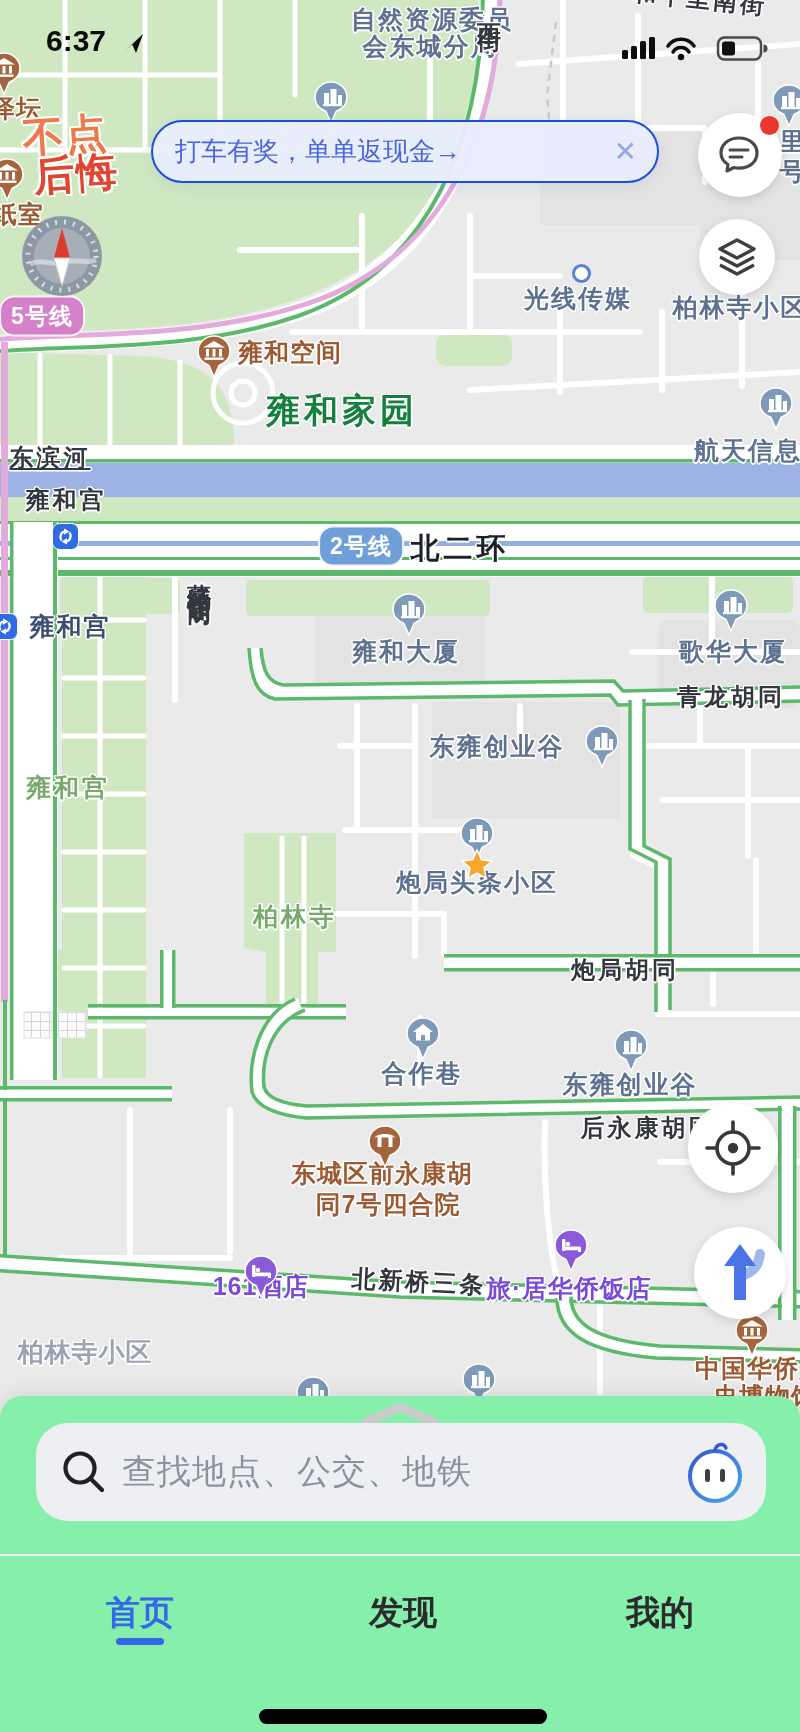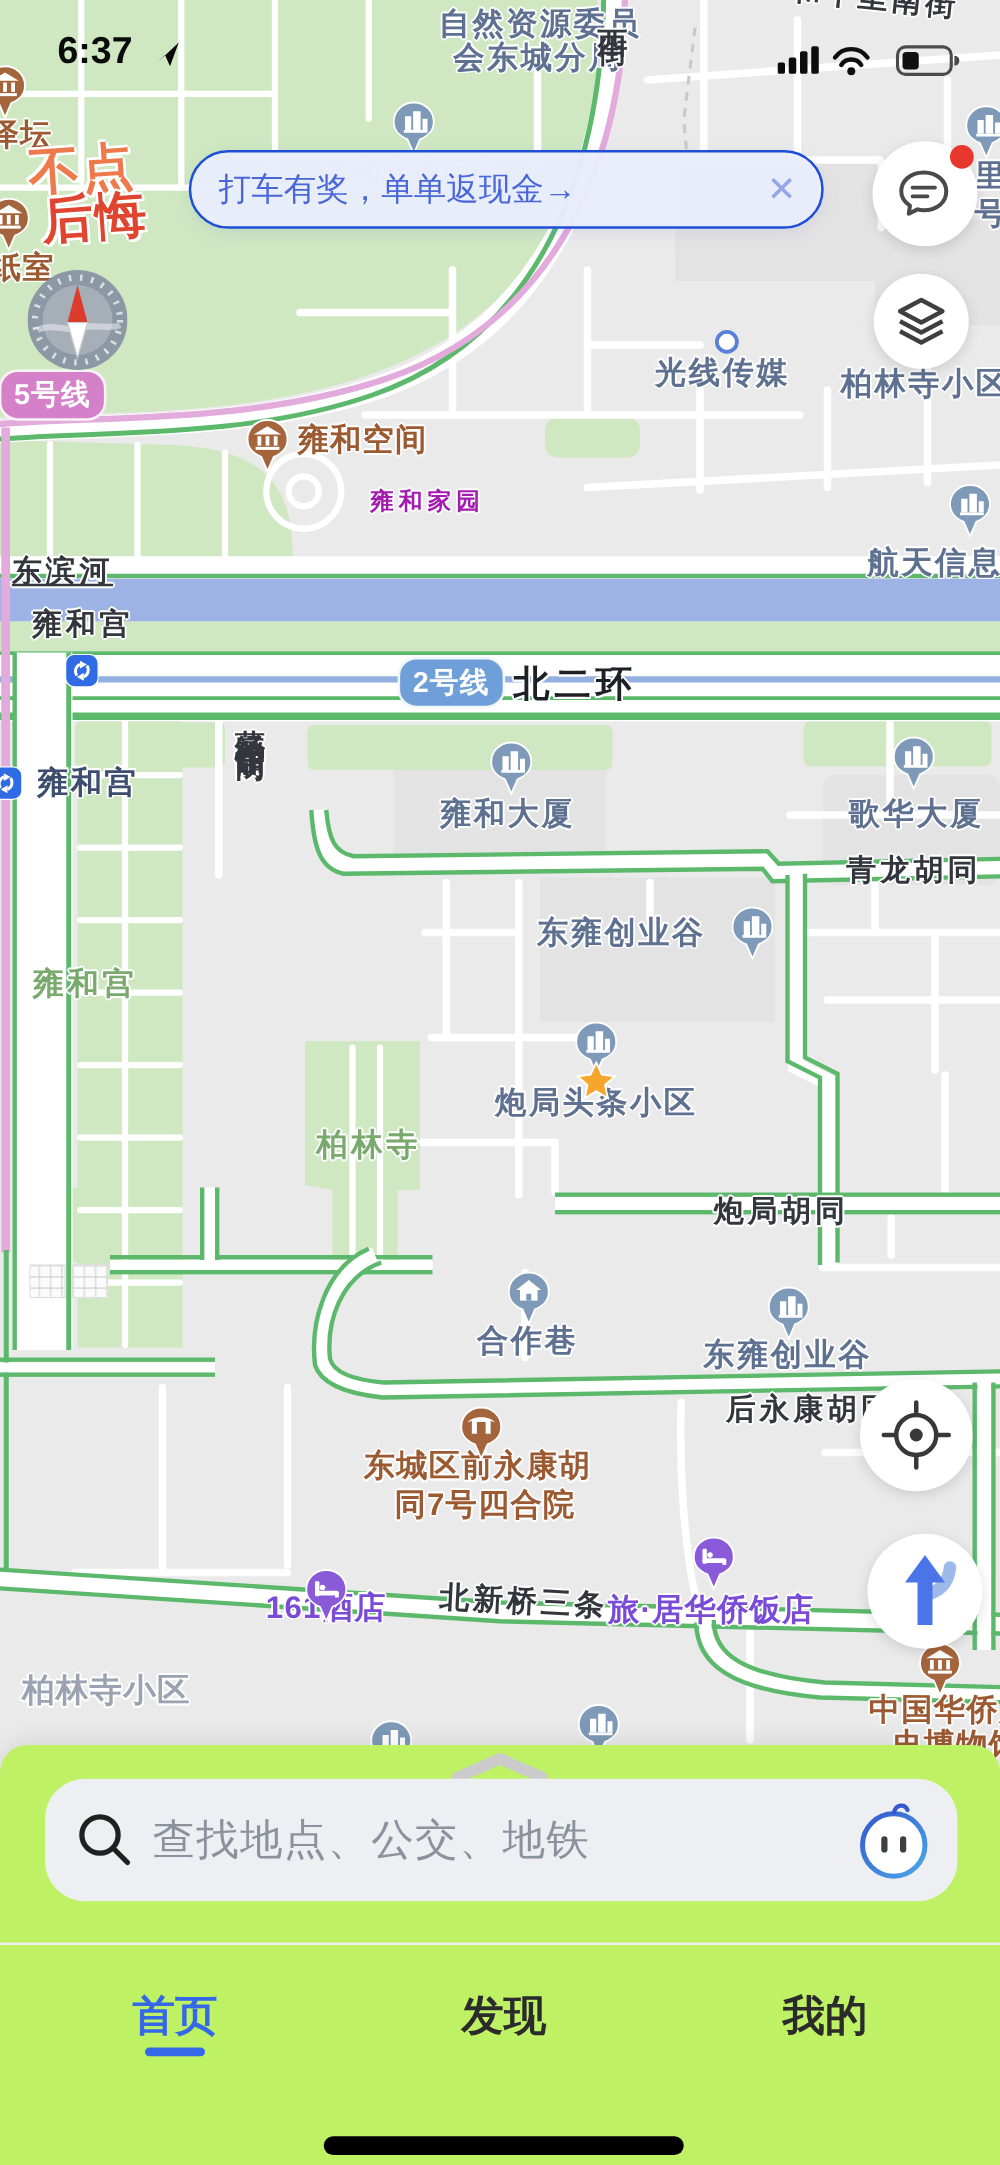--- a/index.html
+++ b/index.html
@@ -9,21 +9,21 @@
   #map-labels{position:absolute;left:0;top:0;width:800px;height:1732px;z-index:2;pointer-events:none;}
   #map-pins{position:absolute;left:0;top:0;width:800px;height:1732px;z-index:3;pointer-events:none;}
   .lbl{position:absolute;white-space:nowrap;line-height:1.08;font-weight:600;
        text-shadow:-1.5px 0 #fff,1.5px 0 #fff,0 -1.5px #fff,0 1.5px #fff,-1px -1px #fff,1px 1px #fff,1px -1px #fff,-1px 1px #fff;}
   .k-poi{color:#5e7191;font-size:25px;letter-spacing:2px;}
   .k-brown{color:#9c5a33;font-size:25px;letter-spacing:1px;}
   .k-purple{color:#7a4bd6;font-size:25px;letter-spacing:1px;}
   .k-road{color:#33373d;font-size:24px;letter-spacing:3px;}
   .k-roadbold{color:#1d2025;font-size:29px;font-weight:700;letter-spacing:4px;}
   .k-station{color:#3c4d6e;font-size:25px;letter-spacing:2px;}
-  .k-area{color:#a21caf;font-size:19px;letter-spacing:4px;}
+  .k-area{color:#15803d;font-size:34px;letter-spacing:4px;}
   .k-area2{color:#c0c4cd;font-size:22px;letter-spacing:2px;}
   .k-areagreen{color:#79a96d;font-size:25px;letter-spacing:3px;}
   .k-watermark{color:#9ba3b2;font-size:26px;font-weight:700;letter-spacing:1px;}
   .vert{writing-mode:vertical-rl;letter-spacing:5px;}
   .badge{position:absolute;transform:translate(-50%,-50%);border-radius:15px;color:#fff;
          font-weight:700;font-size:23px;padding:3px 10px;letter-spacing:1px;z-index:3;white-space:nowrap;}
   .b-pink{background:#d581c9;border:2px solid rgba(255,255,255,.9);}
   .b-blue{background:#6f9fd8;border:2px solid rgba(255,255,255,.9);}
   .mappin,.mapicon{position:absolute;}
   
@@ -45,21 +45,21 @@
   
   .rbtn{position:absolute;background:#fff;border-radius:50%;z-index:6;
         box-shadow:0 3px 10px rgba(0,0,0,.13);display:flex;align-items:center;justify-content:center;}
   #btn-chat{left:698px;top:113px;width:84px;height:84px;}
   #chat-badge{position:absolute;left:62px;top:3px;width:19px;height:19px;border-radius:50%;background:#e8382e;}
   #btn-layers{left:699px;top:219px;width:76px;height:76px;}
   #btn-locate{left:688px;top:1103px;width:90px;height:90px;}
   #btn-nav{left:694px;top:1227px;width:92px;height:92px;}
   #compass{position:absolute;left:22px;top:216px;width:80px;height:80px;z-index:6;}
   
-  #panel{position:absolute;left:0;top:1396px;width:800px;height:336px;background:#bef264;
+  #panel{position:absolute;left:0;top:1396px;width:800px;height:336px;background:#86efac;
          border-radius:22px 22px 0 0;z-index:8;box-shadow:0 -4px 18px rgba(0,0,0,.08);}
   #handle{position:absolute;left:356px;top:4px;}
   #searchbar{position:absolute;left:36px;top:27px;width:730px;height:98px;background:#edeff2;
              border-radius:32px;display:flex;align-items:center;}
   #search-placeholder{font-size:34px;color:#8b929e;margin-left:14px;letter-spacing:1px;flex:1;}
   #mag{margin-left:24px;}
   #mascot{margin-right:20px;}
   #divider{position:absolute;left:0;top:158px;width:800px;height:2px;background:#ededed;}
   #tabbar{position:absolute;left:0;top:176px;width:800px;height:80px;}
   .tab{position:absolute;transform:translateX(-50%);font-size:34px;font-weight:700;color:#2b2b2b;top:18px;}

